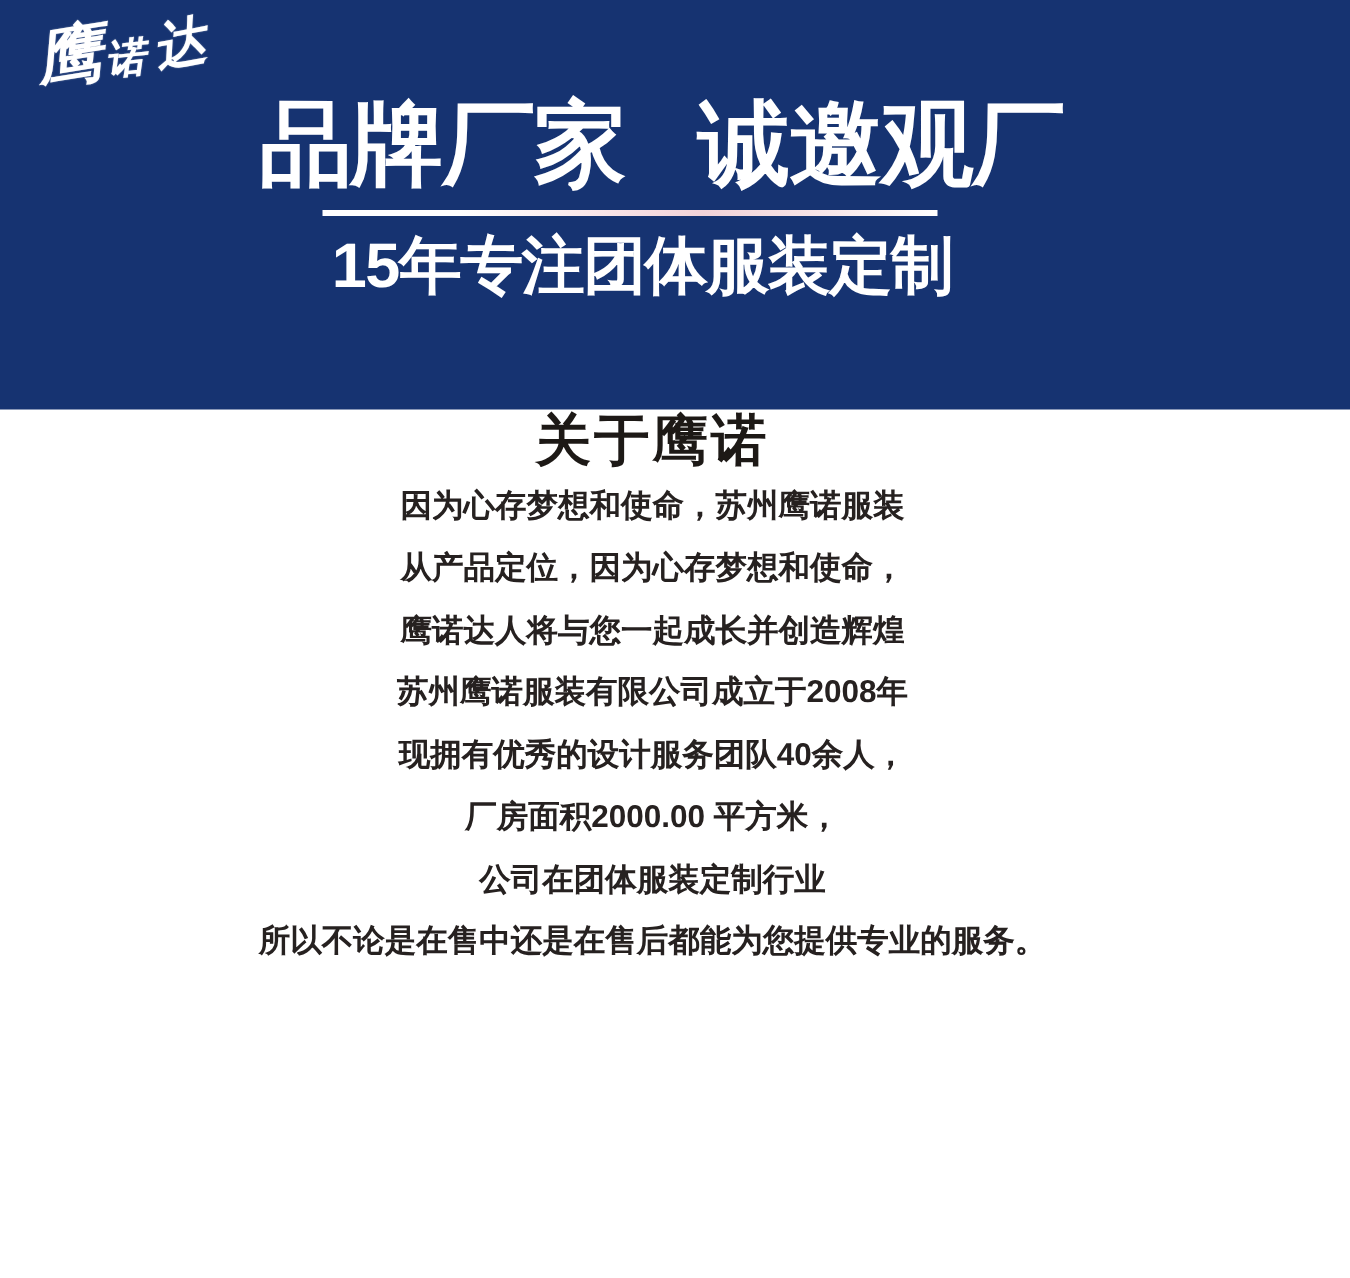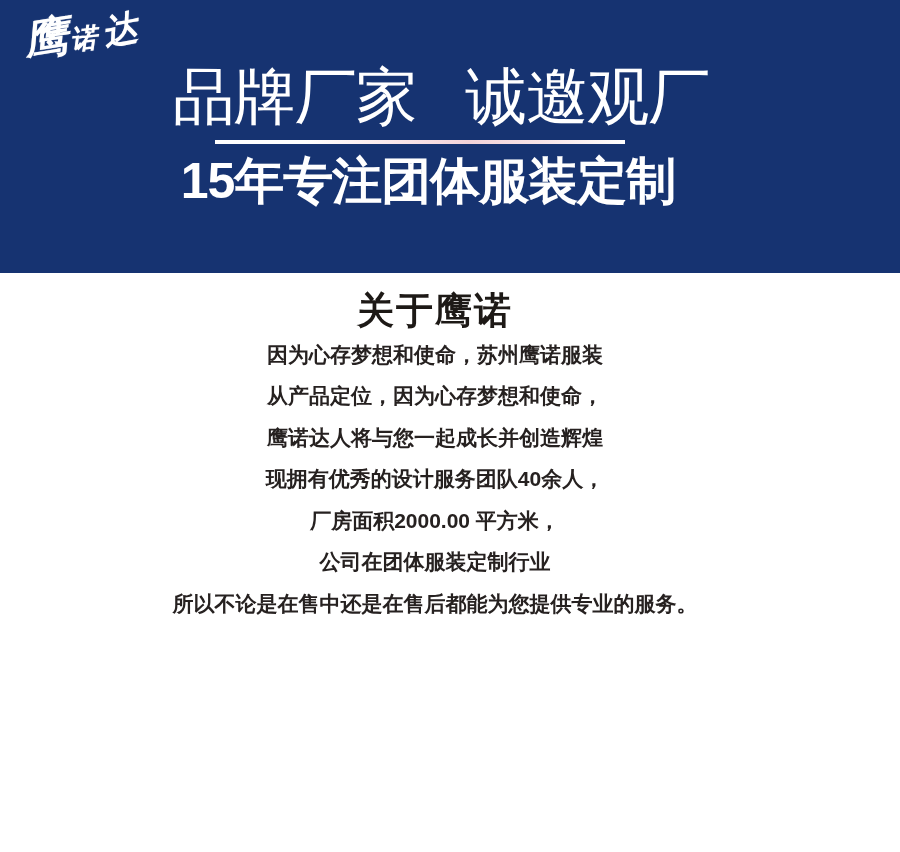--- a/index.html
+++ b/index.html
@@ -31,45 +31,45 @@
     text-shadow:0 0 1px rgba(255,255,255,.6);
   }
   .lc1 { left:2px;  top:8px;  font-size:44px; transform:rotate(-9deg); }
   .lc2 { left:48px; top:18px; font-size:27px; transform:rotate(-6deg); }
   .lc3 { left:80px; top:4px;  font-size:35px; transform:rotate(-11deg); }
 
   .banner-title {
     position:absolute; left:0; top:66px; width:882px;
     text-align:center;
     color:var(--banner-fg,#ffffff);
-    font-size:62px; font-weight:normal; line-height:1;
+    font-size:62px; font-weight:bold; line-height:1;
     letter-spacing:-1px; word-spacing:8px;
     white-space:pre;
   }
   .banner-divider {
     position:absolute; left:215px; top:140px;
     width:410px; height:4px;
     background:linear-gradient(90deg,
       #ffffff 0%, #ffffff 22%,
       #f9e6e9 45%,
       var(--divider-pink,#f2d3d9) 62%,
       #f7e4e8 80%, #ffffff 100%);
   }
   .banner-subtitle {
     position:absolute; left:0; top:156px; width:856px;
     text-align:center;
     color:var(--banner-fg,#ffffff);
-    font-size:50px; font-weight:bold; line-height:1;
+    font-size:42px; font-weight:bold; line-height:1;
     letter-spacing:-1px;
   }
 
   
   .about {
     width:870px;
-    padding-top:18px;
+    padding-top:1px;
     text-align:center;
     color:var(--text-color,#262120);
   }
   .about-heading {
     font-size:37px; font-weight:bold; line-height:1.1;
     letter-spacing:2px;
     color:var(--heading-color,#1d1916);
     margin-bottom:2px;
   }
   .about-line {
@@ -92,19 +92,20 @@
     <h1 class="banner-title">品牌厂家  诚邀观厂</h1>
     <div class="banner-divider"></div>
     <h2 class="banner-subtitle">15年专注团体服装定制</h2>
   </header>
 
   <section class="about">
     <h3 class="about-heading">关于鹰诺</h3>
     <p class="about-line">因为心存梦想和使命，苏州鹰诺服装</p>
     <p class="about-line">从产品定位，因为心存梦想和使命，</p>
     <p class="about-line">鹰诺达人将与您一起成长并创造辉煌</p>
+    <p class="about-line">苏州鹰诺服装有限公司成立于2008年</p>
     <p class="about-line">现拥有优秀的设计服务团队40余人，</p>
     <p class="about-line">厂房面积2000.00 平方米，</p>
     <p class="about-line">公司在团体服装定制行业</p>
     <p class="about-line">所以不论是在售中还是在售后都能为您提供专业的服务。</p>
   </section>
 
 </div>
 
 </body></html>

